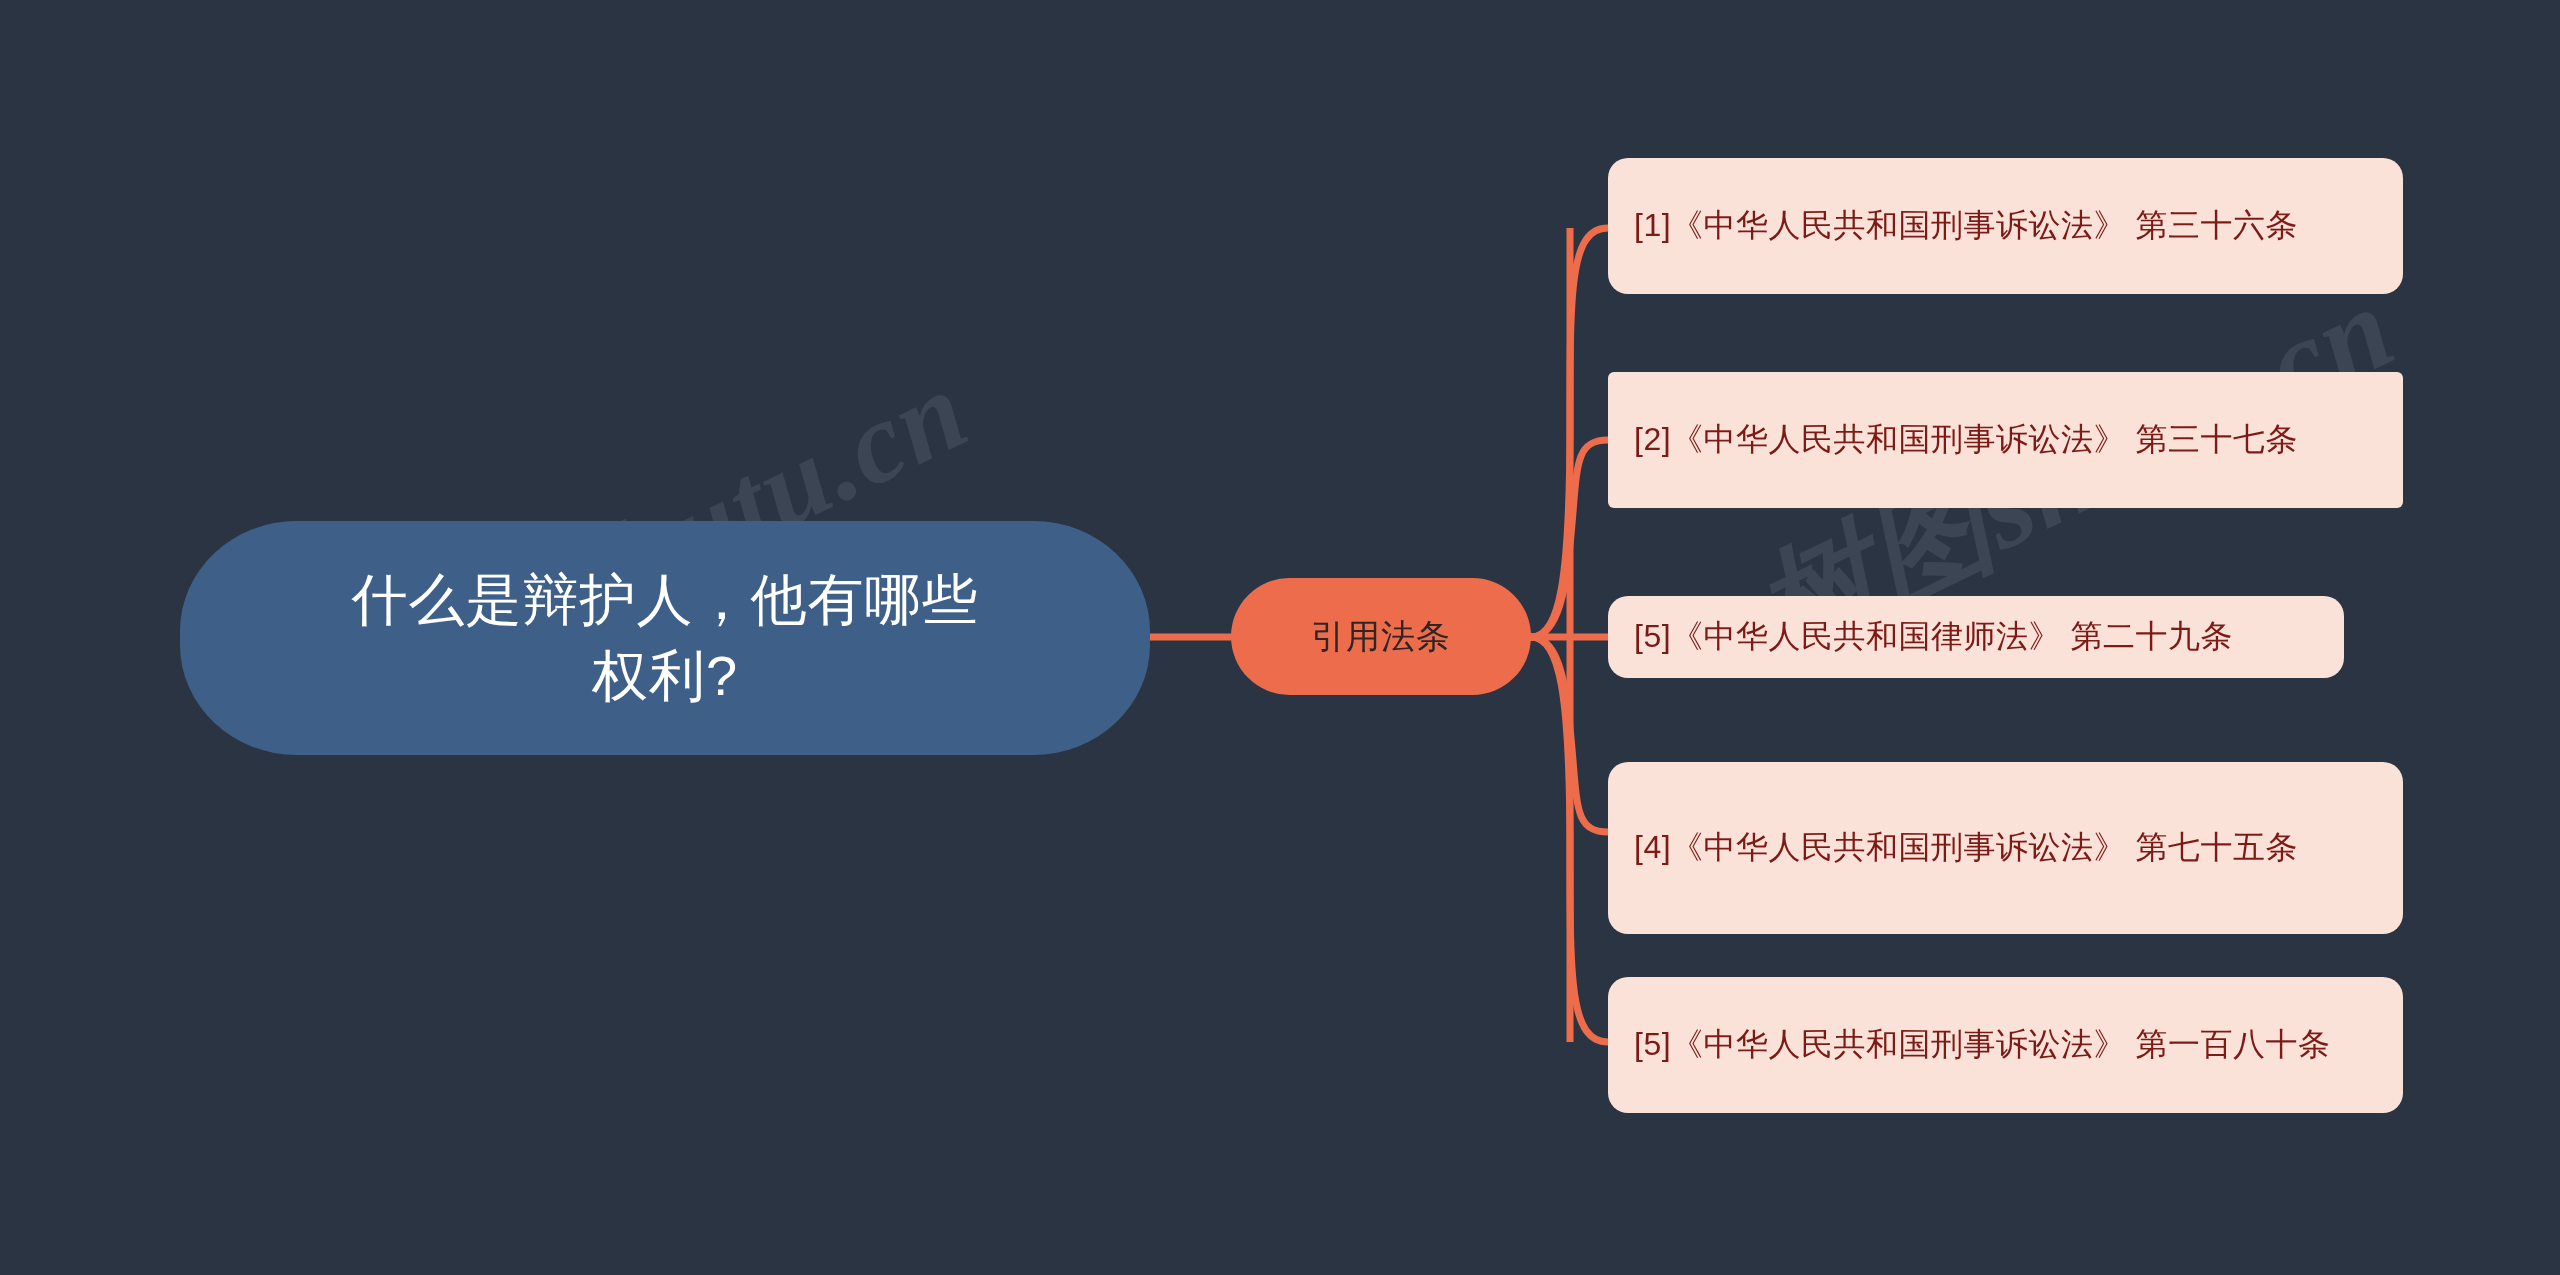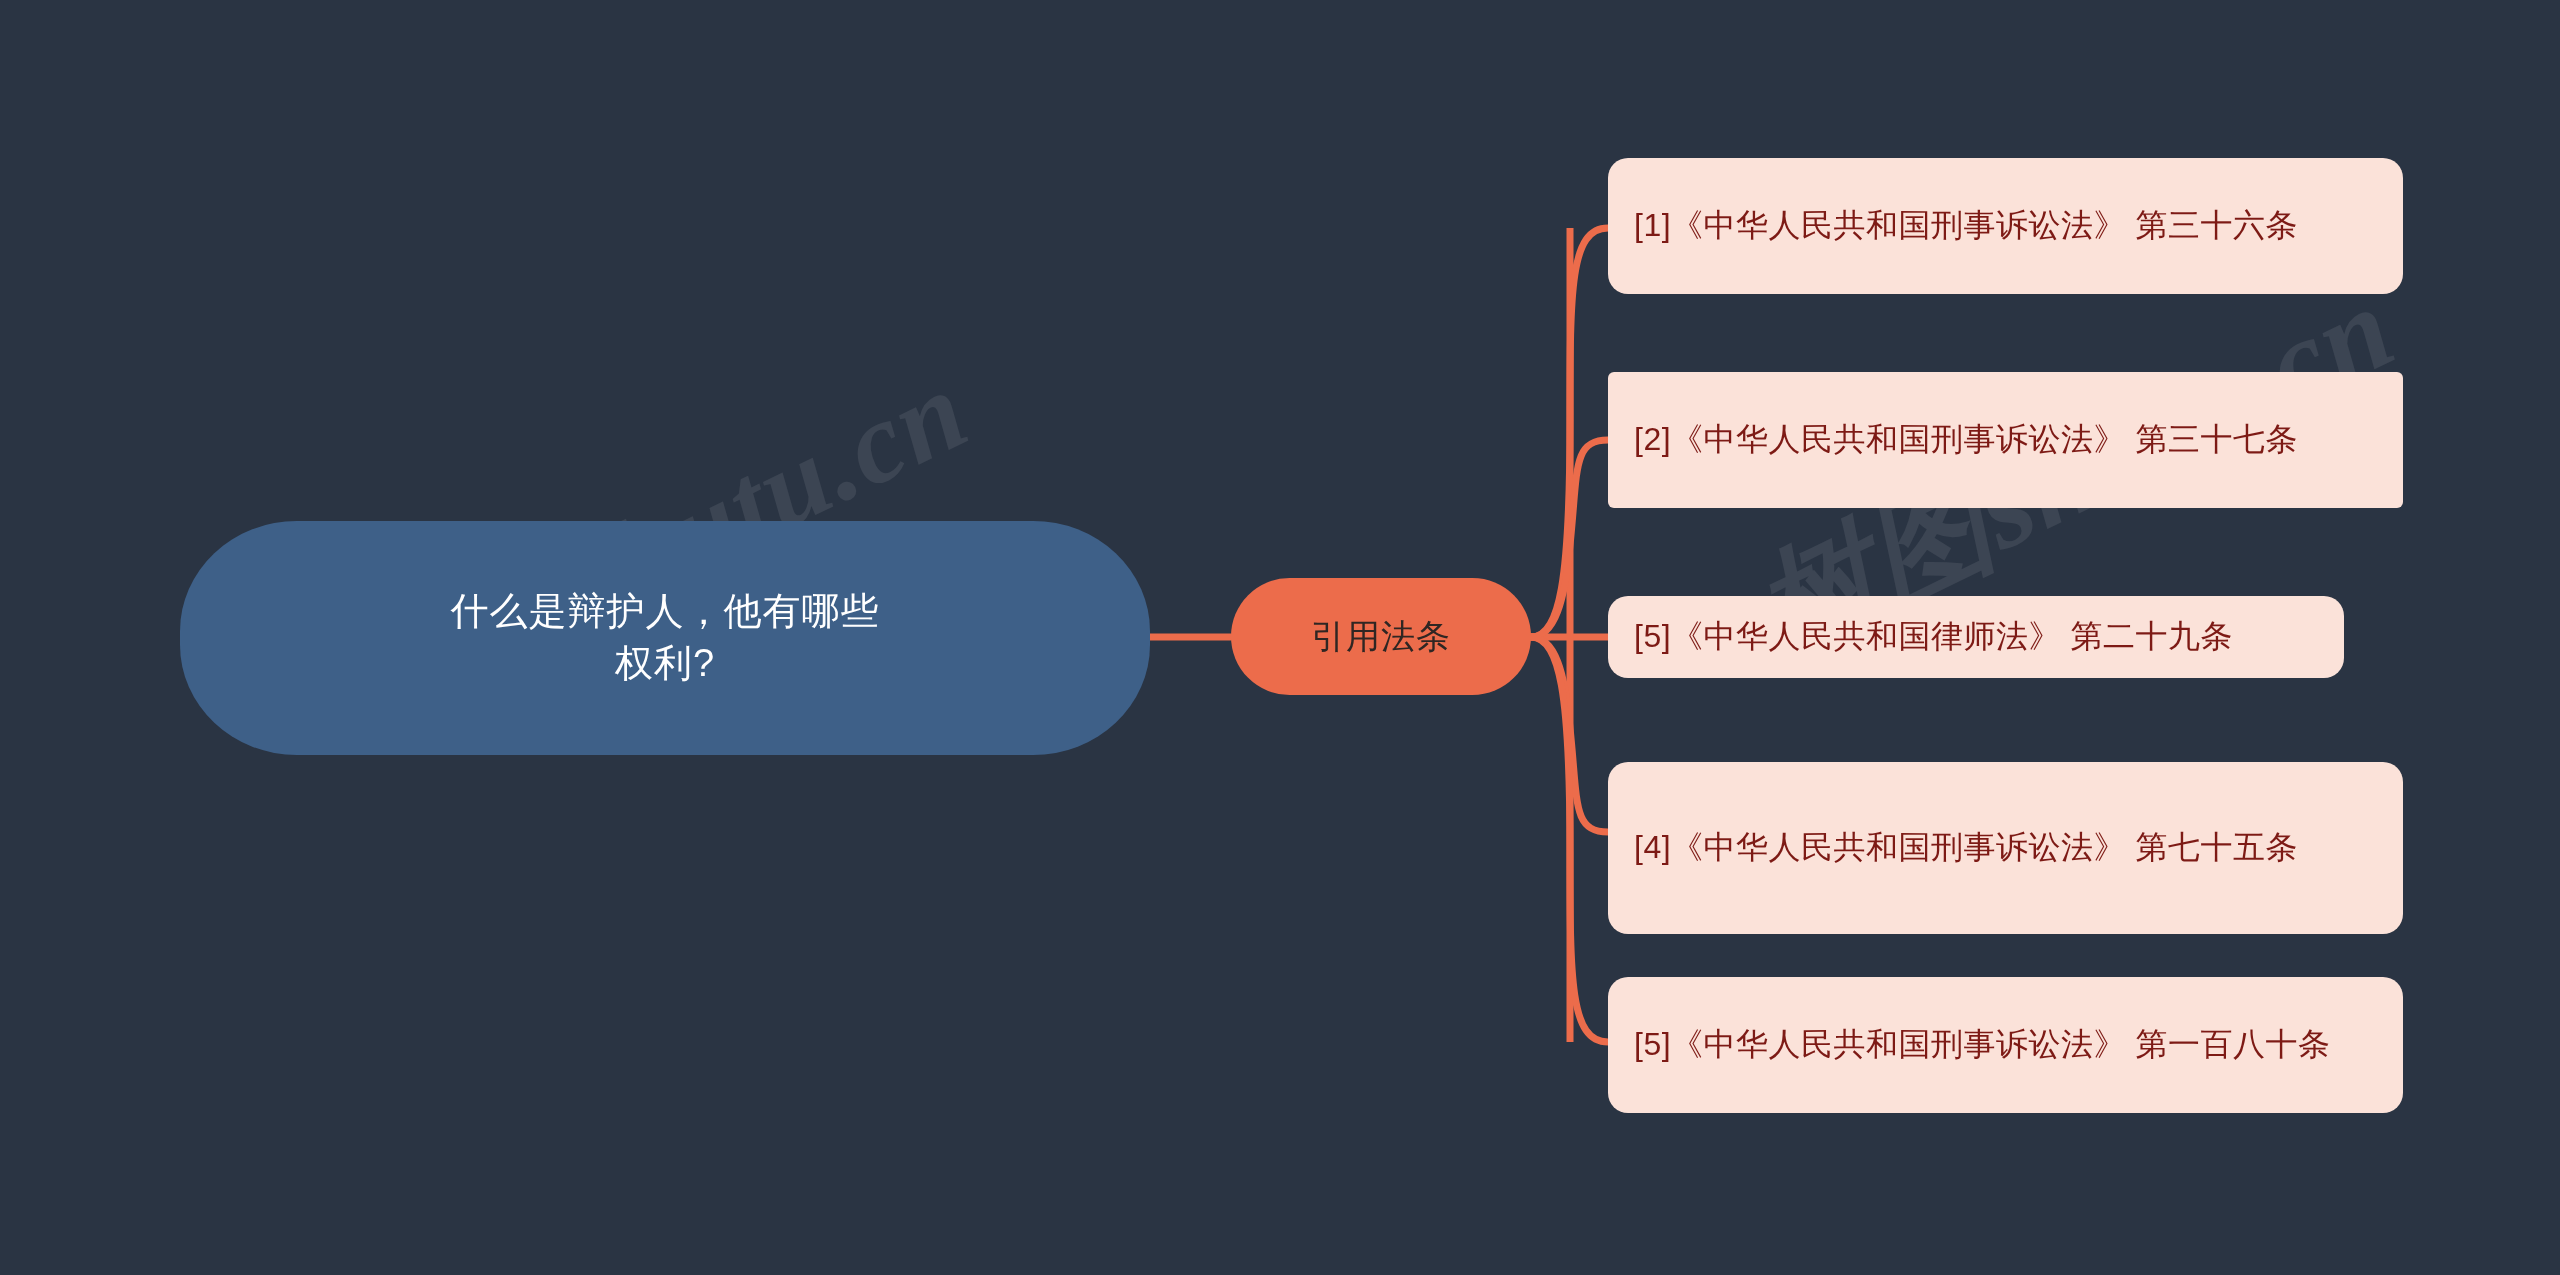--- a/index.html
+++ b/index.html
@@ -72,21 +72,21 @@
     background: #3e6088;
     border-radius: 117px / 110px;
     display: flex;
     align-items: center;
     justify-content: center;
     box-sizing: border-box;
     padding: 0 58px;
   }
   #root-label {
     color: #ffffff;
-    font-size: 38px;
+    font-size: 56px;
     line-height: 1.36;
     text-align: center;
     letter-spacing: 1px;
     white-space: pre-line;
   }
 
   
   #branch-node {
     position: absolute;
     left: 1231px;

